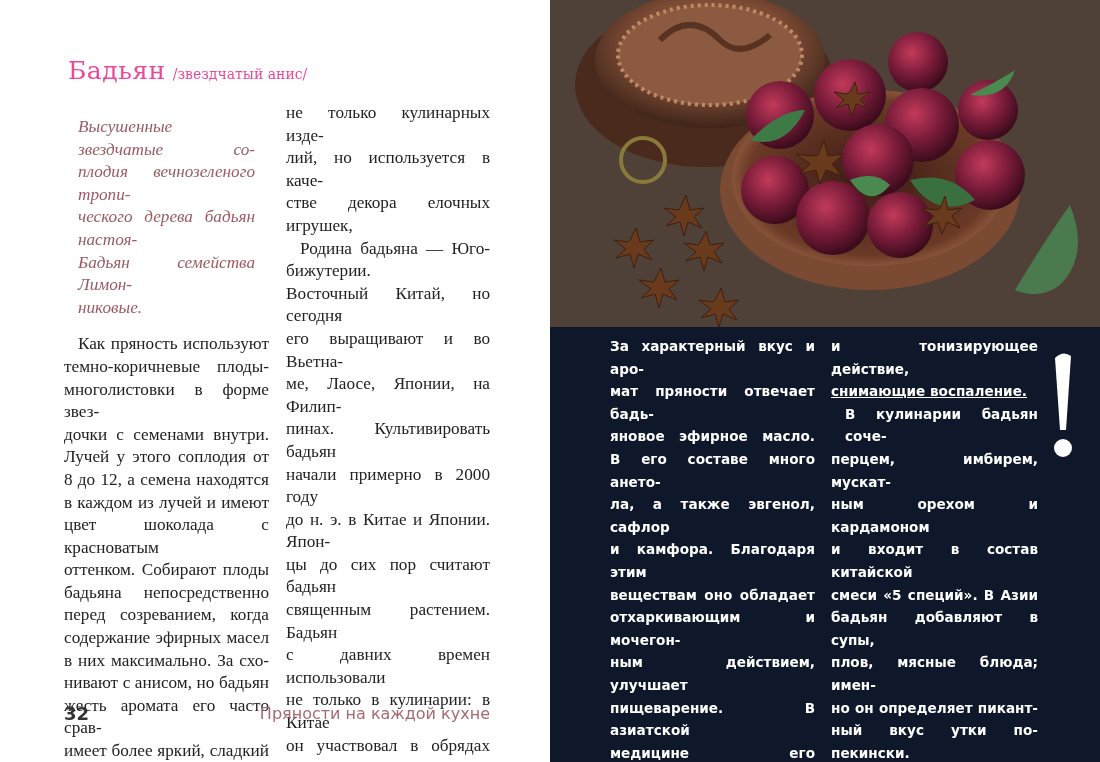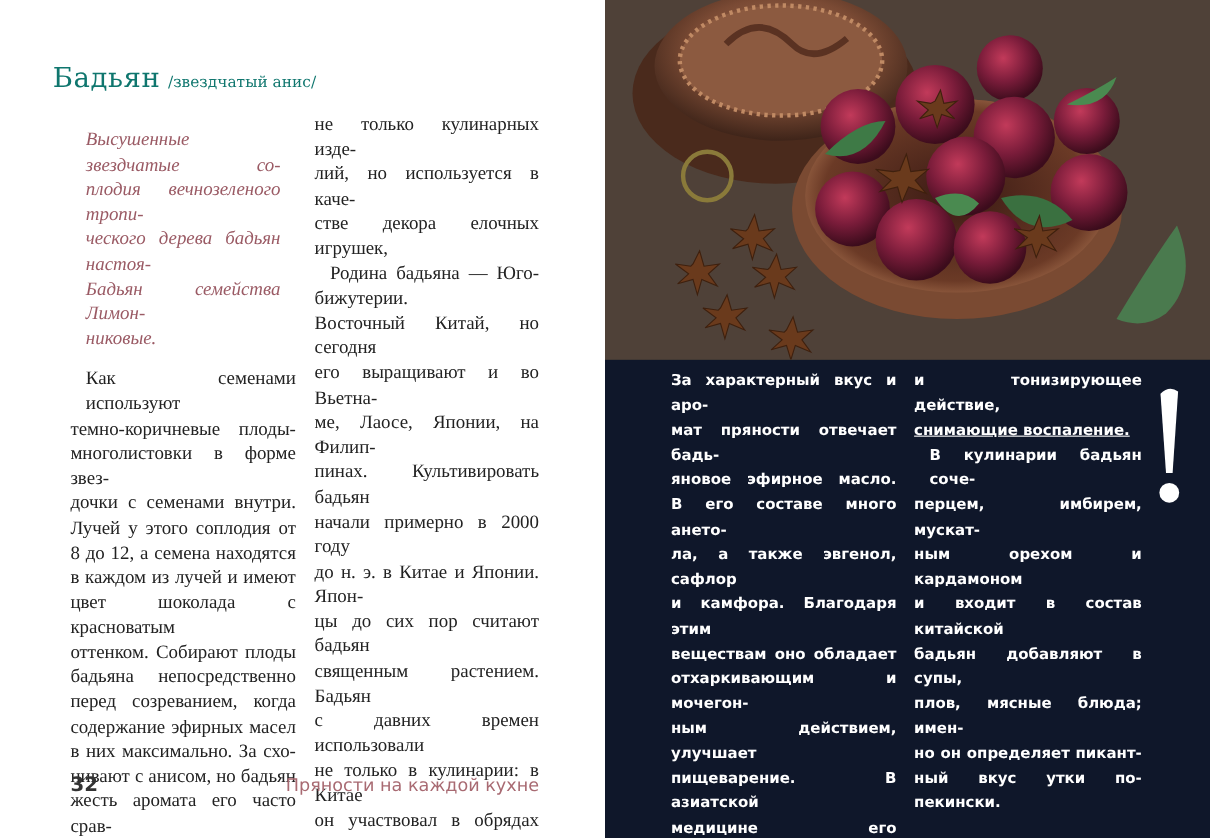--- a/index.html
+++ b/index.html
@@ -1,21 +1,21 @@
 <!DOCTYPE html>
 <html><head>
   <meta charset="utf-8">
   <style>
     html, body { margin: 0; padding: 0; }
     body { width: 1100px; height: 762px; position: relative; overflow: hidden; background: #ffffff; }
     .spread { position: absolute; left: 0; top: 0; width: 1100px; height: 762px; }
 
     
     .page-left { position: absolute; left: 0; top: 0; width: 550px; height: 762px; background: #ffffff; }
-    .title { position: absolute; left: 48px; top: 56px; white-space: nowrap; color: #0f766e; }
+    .title { position: absolute; left: 68px; top: 56px; white-space: nowrap; color: #ec4899; }
     .title .main { font-family: "DejaVu Serif", serif; font-size: 25px; letter-spacing: 0.5px; }
     .title .sub { font-family: "DejaVu Serif", serif; font-size: 14px; margin-left: 3px; }
 
     .col { position: absolute; font-family: "Liberation Serif", serif; font-size: 17.2px; line-height: 22.6px; color: #222222; text-align: justify; }
     .col1 { left: 64px; top: 102px; width: 205px; }
     .col2 { left: 286px; top: 102px; width: 204px; }
     .lead { font-style: italic; color: #9a5a64; margin: 14px; }
     .line { display: block; text-align-last: justify; }
     .line.last { text-align-last: left; }
 
@@ -50,21 +50,21 @@
 
     <div class="col col1">
       <div class="lead">
         <span class="line">Высушенные звездчатые со-</span>
         <span class="line">плодия вечнозеленого тропи-</span>
         <span class="line">ческого дерева бадьян настоя-</span>
         <span class="line">Бадьян семейства Лимон-</span>
         <span class="line last">никовые.</span>
       </div>
       <div>
-        <span class="line" style="padding-left:14px">Как семенами используют</span>
+        <span class="line" style="padding-left:14px">Как пряность используют</span>
         <span class="line">темно-коричневые плоды-</span>
         <span class="line">многолистовки в форме звез-</span>
         <span class="line">дочки с семенами внутри.</span>
         <span class="line">Лучей у этого соплодия от</span>
         <span class="line">8 до 12, а семена находятся</span>
         <span class="line">в каждом из лучей и имеют</span>
         <span class="line">цвет шоколада с красноватым</span>
         <span class="line">оттенком. Собирают плоды</span>
         <span class="line">бадьяна непосредственно</span>
         <span class="line">перед созреванием, когда</span>
@@ -179,20 +179,21 @@
 
     </div>
 
     <div class="box-col box-col2">
       <span class="line">и тонизирующее действие,</span>
       <span class="line last">снимающие воспаление.</span>
       <span class="line ind">В кулинарии бадьян соче-</span>
       <span class="line">перцем, имбирем, мускат-</span>
       <span class="line">ным орехом и кардамоном</span>
       <span class="line">и входит в состав китайской</span>
+      <span class="line">смеси «5 специй». В Азии</span>
       <span class="line">бадьян добавляют в супы,</span>
       <span class="line">плов, мясные блюда; имен-</span>
       <span class="line">но он определяет пикант-</span>
       <span class="line">ный вкус утки по-пекински.</span>
 
     </div>
 
   </div>
 
   <svg class="exclaim" viewBox="0 0 30 112" xmlns="http://www.w3.org/2000/svg">

